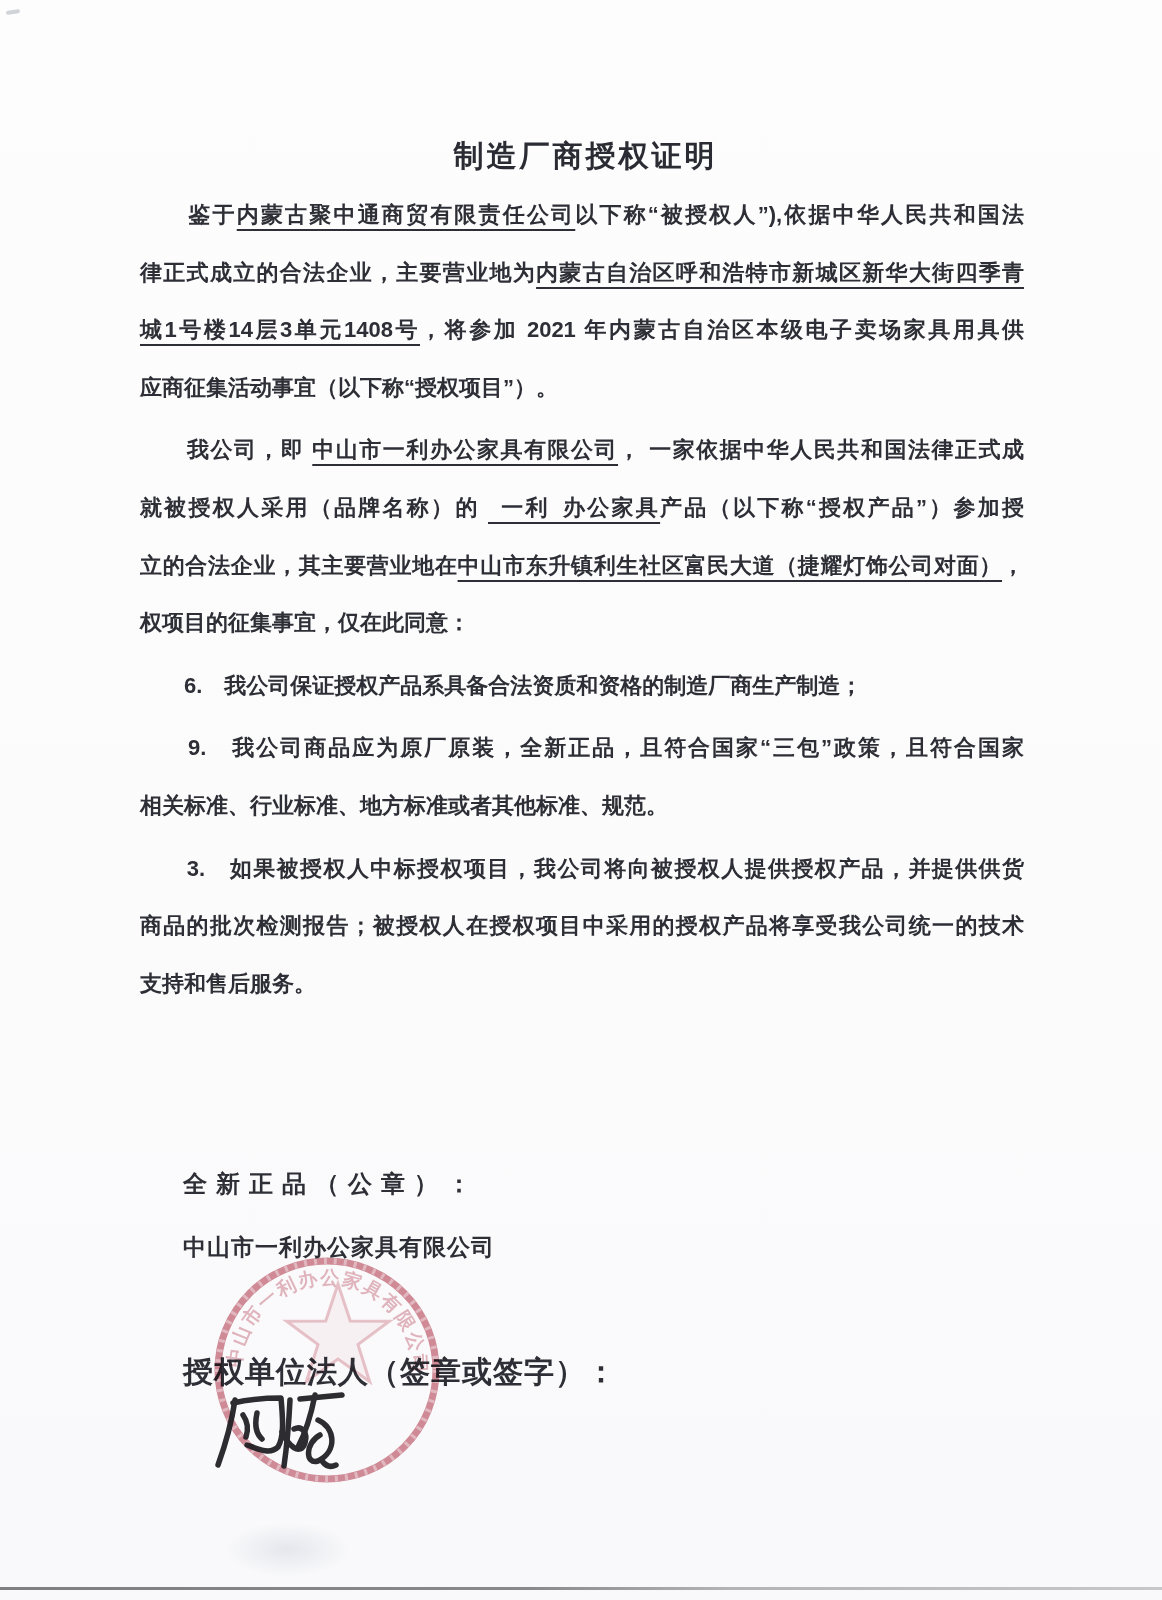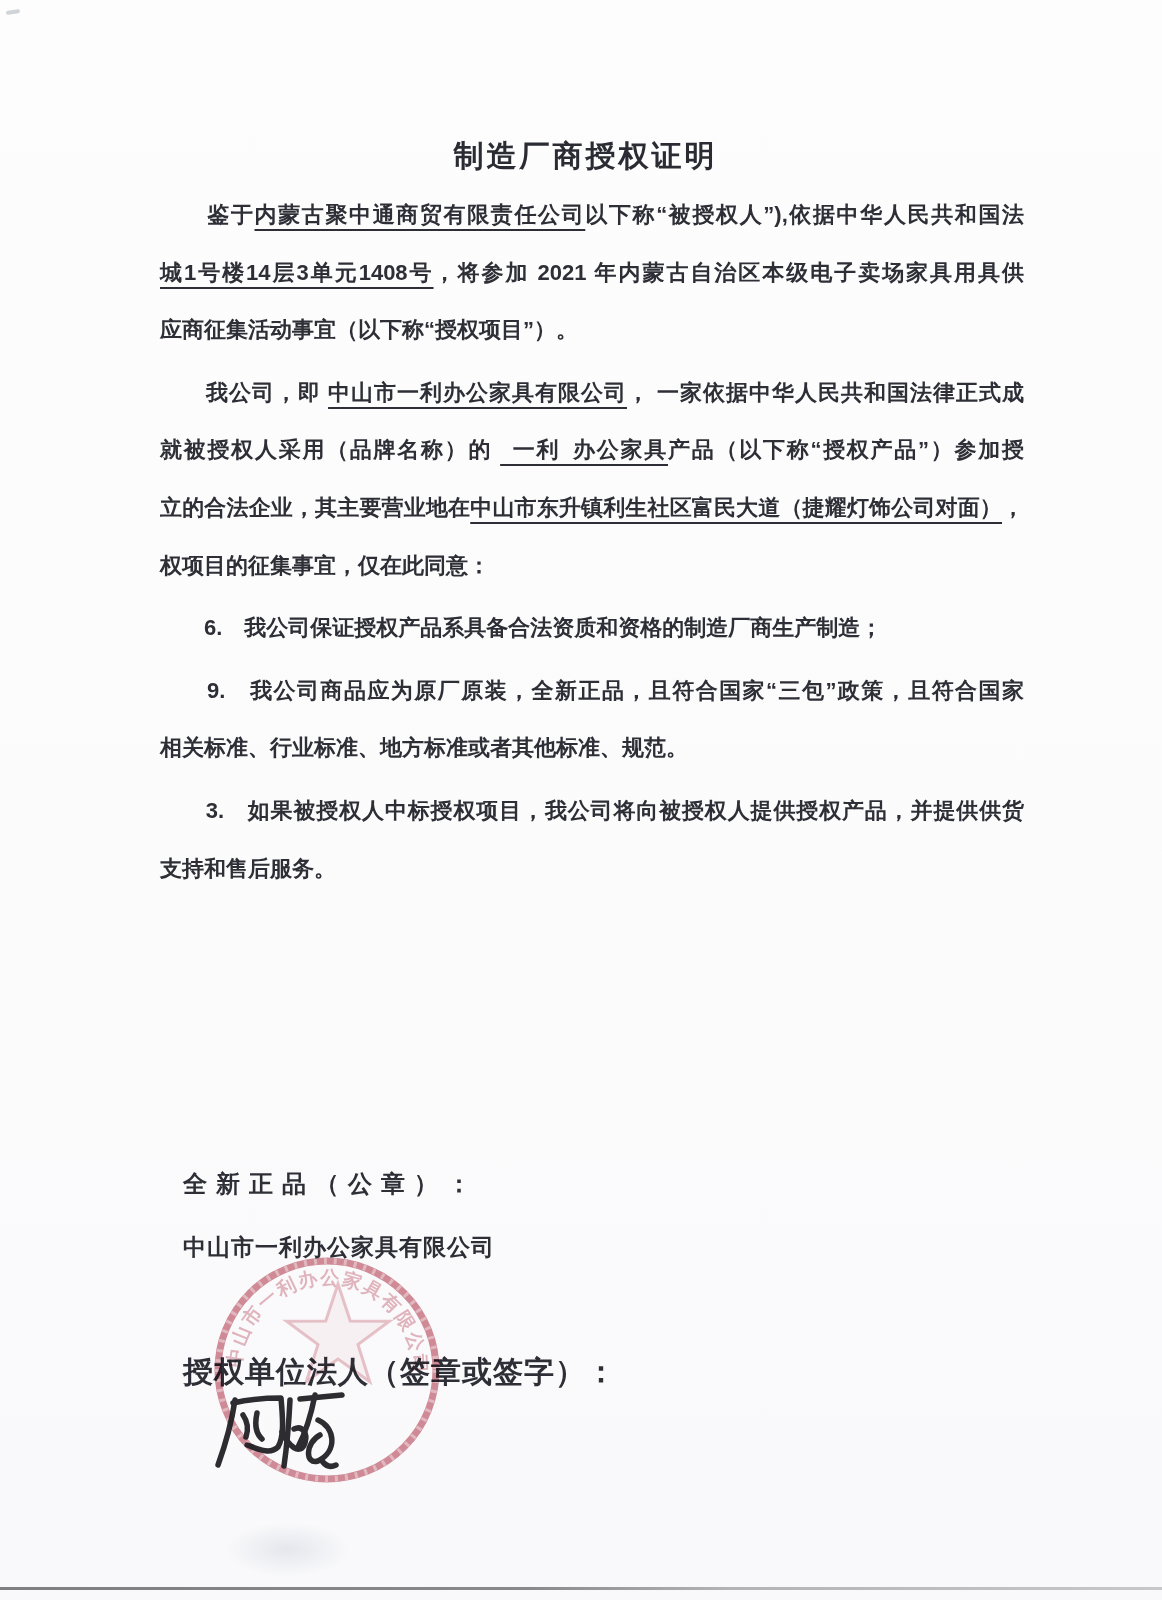--- a/index.html
+++ b/index.html
@@ -17,21 +17,21 @@
     position:absolute; top:136px; left:0; width:100%;
     margin:0; text-align:center;
     font-size:30px; font-weight:700; letter-spacing:3px;
     color:#2b2c33;
   }
   .doc-body {
     position:absolute; top:186px; left:140px; width:884px;
     font-size:22px; font-weight:600; color:#2e2f36;
   }
   .para { margin:0 0 5px 0; }
-  .tline { height:57.6px; line-height:57.6px; text-align:left;margin-left:20px; }
+  .tline { height:57.6px; line-height:57.6px; text-align:left; }
   .tline.just { text-align:justify; text-align-last:justify; }
   .u { text-decoration:underline; text-underline-offset:7px; text-decoration-thickness:2px; }
   .sig-line { position:absolute; left:183px; font-weight:600; color:#2e2f36; white-space:nowrap; }
   .unit-label { top:1168px; font-size:24px; letter-spacing:9px; }
   .company-name { top:1232px; font-size:23px; font-weight:700; letter-spacing:1px; }
   .legal-label { top:1352px; font-size:30px; letter-spacing:1px; }
   .seal { position:absolute; left:207px; top:1250px; width:240px; height:240px; mix-blend-mode:multiply; opacity:.85; }
   .seal svg { filter:blur(0.4px); }
   .signature { position:absolute; left:210px; top:1385px; width:150px; height:95px; }
   .mark-topleft { position:absolute; left:6px; top:10px; width:14px; height:4px; background:#9aa0a8; opacity:.45; transform:rotate(-8deg); border-radius:2px; }
@@ -46,38 +46,40 @@
 
 <div class="page">
 
   <div class="mark-topleft"></div>
 
   <h1 class="title">制造厂商授权证明</h1>
 
   <div class="doc-body">
       <div class="para">
         <div class="tline just"><span>　　鉴于</span><span class="u">内蒙古聚中通商贸有限责任公司</span><span>以下称“被授权人”),依据中华人民共和国法</span></div>
+        <div class="tline just"><span>律正式成立的合法企业，主要营业地为</span><span class="u">内蒙古自治区呼和浩特市新城区新华大街四季青</span></div>
         <div class="tline just"><span class="u">城1号楼14层3单元1408号</span><span>，将参加 2021 年内蒙古自治区本级电子卖场家具用具供</span></div>
         <div class="tline"><span>应商征集活动事宜（以下称“授权项目”）。</span></div>
       </div>
       <div class="para">
         <div class="tline just"><span>　　我公司，即 </span><span class="u">中山市一利办公家具有限公司</span><span>， 一家依据中华人民共和国法律正式成</span></div>
         <div class="tline just"><span>就被授权人采用（品牌名称）的 </span><span class="u"> 一利 办公家具</span><span>产品（以下称“授权产品”）参加授</span></div>
         <div class="tline just"><span>立的合法企业，其主要营业地在</span><span class="u">中山市东升镇利生社区富民大道（捷耀灯饰公司对面）</span><span>，</span></div>
         <div class="tline"><span>权项目的征集事宜，仅在此同意：</span></div>
       </div>
       <div class="para">
         <div class="tline"><span>　　6.　我公司保证授权产品系具备合法资质和资格的制造厂商生产制造；</span></div>
       </div>
       <div class="para">
         <div class="tline just"><span>　　9.　我公司商品应为原厂原装，全新正品，且符合国家“三包”政策，且符合国家</span></div>
         <div class="tline"><span>相关标准、行业标准、地方标准或者其他标准、规范。</span></div>
       </div>
       <div class="para">
         <div class="tline just"><span>　　3.　如果被授权人中标授权项目，我公司将向被授权人提供授权产品，并提供供货</span></div>
+        <div class="tline just"><span>商品的批次检测报告；被授权人在授权项目中采用的授权产品将享受我公司统一的技术</span></div>
         <div class="tline"><span>支持和售后服务。</span></div>
       </div>
     </div>
 
   <div class="sig-line unit-label">全新正品（公章）：</div>
   <div class="sig-line company-name">中山市一利办公家具有限公司</div>
   <div class="sig-line legal-label">授权单位法人（签章或签字）：</div>
 
   <div class="seal">
     <svg width="240" height="240" viewBox="0 0 240 240">

